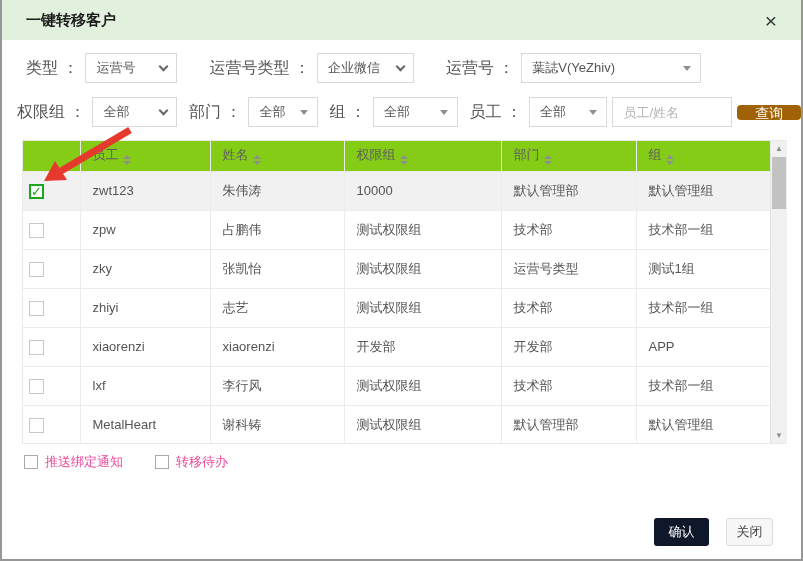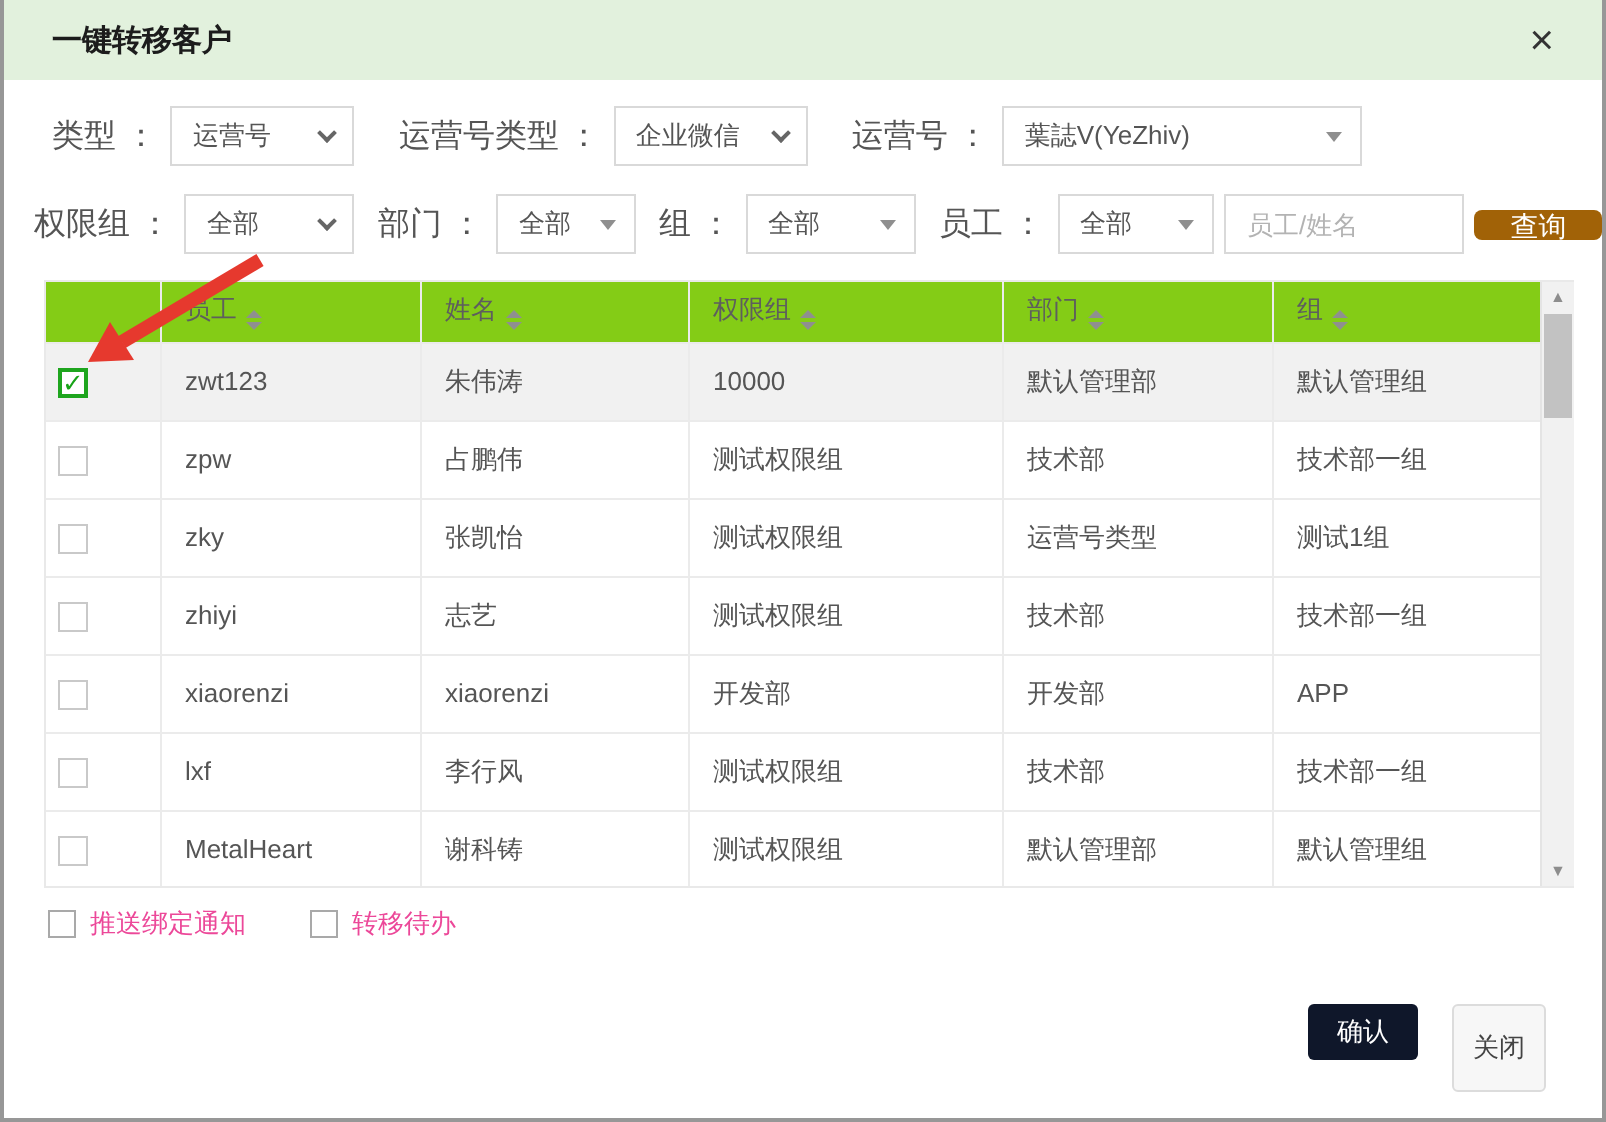--- a/index.html
+++ b/index.html
@@ -17,21 +17,21 @@
   
   .frow { display:flex; align-items:center; height:30px; }
   .frow1 { margin:13px 0 0 24px; }
   .frow2 { margin:14px 0 0 15px; }
   .flabel { font-size:16px; color:#555; margin-right:7px; white-space:nowrap; }
   .sel { height:30px; border:1px solid #d9d9d9; background:#fff; display:flex; align-items:center; justify-content:space-between;
          padding:0 9px 0 10px; font-size:13px; color:#555; cursor:pointer; }
   .sel .val { white-space:nowrap; overflow:hidden; }
   .chev { width:7px; height:7px; border-right:2px solid #666; border-bottom:2px solid #666; transform:rotate(45deg); margin-top:-4px; flex:none; }
   .caret { width:0; height:0; border-left:4px solid transparent; border-right:4px solid transparent; border-top:5px solid #8f8f8f; flex:none; }
-  .gap22 { margin-right:22px; } .gap12 { margin-right:12px; }
+  .gap22 { margin-right:32px; } .gap12 { margin-right:12px; }
   .txt-input { height:30px; width:120px; border:1px solid #d9d9d9; padding:0 10px; font-size:13px; color:#555; margin-left:5px; }
   .txt-input::placeholder { color:#b3b3b3; }
   .btn-query { height:15px; width:74px; margin-left:5px; background:#a16207; color:#fff; border:none; border-radius:4px;
                font-size:14px; cursor:pointer; font-family:inherit; }
 
   
   .table-area { position:relative; margin:13px 0 0 20px; width:765px; height:304px;
                 border:1px solid #e9e9e9; border-right:none; overflow:hidden; }
   table { border-collapse:collapse; width:748px; table-layout:fixed; }
   th, td { border-right:1px solid #ebebeb; border-bottom:1px solid #ebebeb; font-weight:normal; text-align:left;
@@ -62,21 +62,21 @@
   
   .options { display:flex; align-items:center; margin:9px 0 0 22px; }
   .opt { display:flex; align-items:center; margin-right:32px; }
   .opt .cb { width:14px; height:14px; border-color:#a9a9a9; }
   .opt-label { font-size:13px; color:#ec4899; margin-left:7px; }
 
   
   .footer { position:absolute; right:28px; bottom:13px; display:flex; }
   .btn-confirm { width:55px; height:28px; background:#0f172a; color:#fff; border:none; border-radius:3px;
                  font-size:13px; cursor:pointer; font-family:inherit; }
-  .btn-close { width:47px; height:44px; background:#f7f7f7; color:#444; border:1px solid #dcdcdc; border-radius:3px;
+  .btn-close { width:47px; height:28px; background:#f7f7f7; color:#444; border:1px solid #dcdcdc; border-radius:3px;
                font-size:13px; cursor:pointer; margin-left:17px; font-family:Liberation Sans, sans-serif; }
 
   .arrow-annot { position:absolute; left:28px; top:121px; z-index:6; pointer-events:none; }
 </style>
 </head>
 <body>
 
 <div class="modal">
 
   <div class="titlebar">

